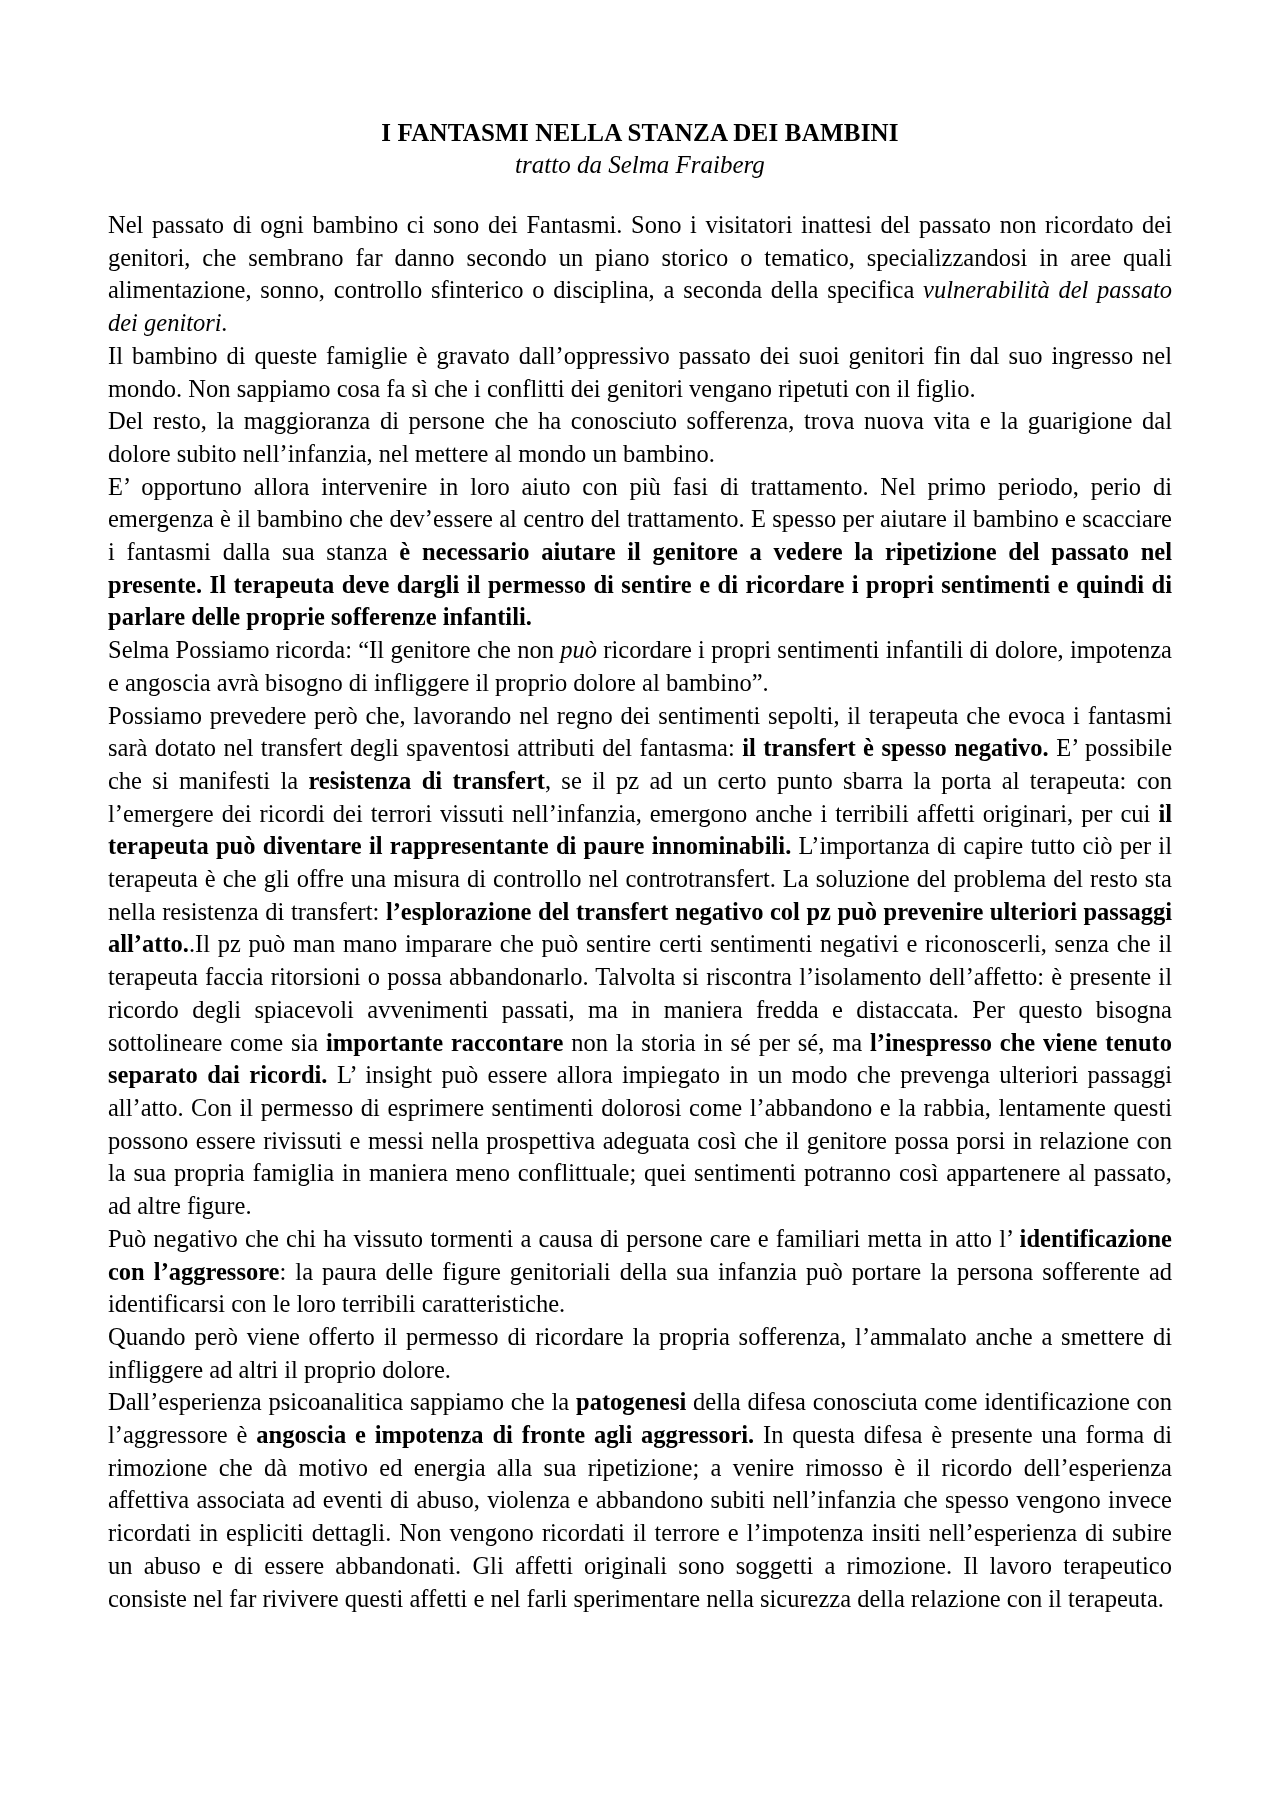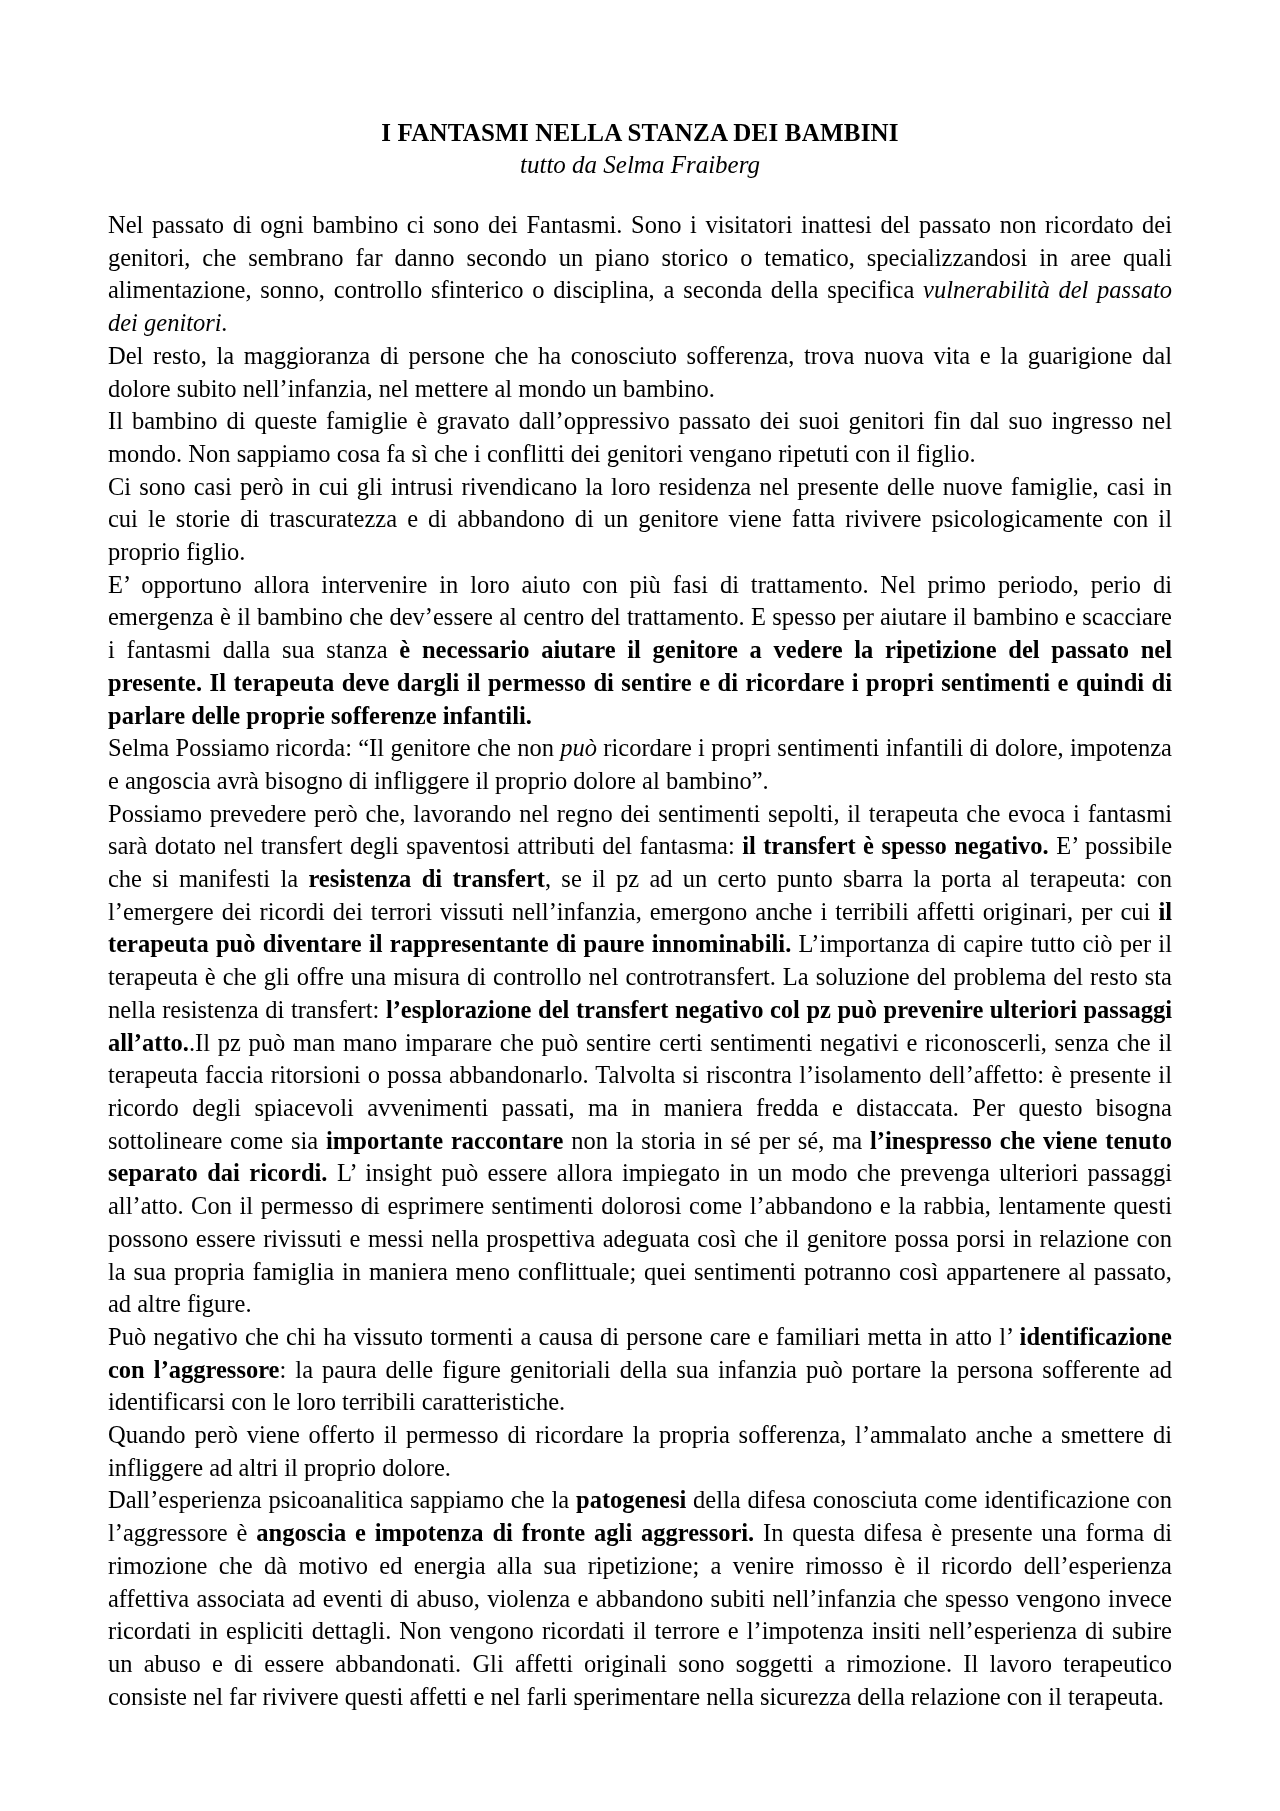--- a/index.html
+++ b/index.html
@@ -51,27 +51,26 @@
   b, strong { font-weight: bold; }
   i, em { font-style: italic; }
 </style>
 </head>
 <body>
 
 <div class="page">
 
   <h1 class="doc-title">I FANTASMI NELLA STANZA DEI BAMBINI</h1>
 
-  <div class="doc-subtitle">tutto da Selma Fraiberg</div>
+  <div class="doc-subtitle">tratto da Selma Fraiberg</div>
 
   <div class="body-block" id="body-block">
       <p><span>Nel passato di ogni bambino ci sono dei Fantasmi. Sono i visitatori inattesi del passato non ricordato dei genitori, che sembrano far danno secondo un piano storico o tematico, specializzandosi in aree quali alimentazione, sonno, controllo sfinterico o disciplina, a seconda della specifica </span><i>vulnerabilità del passato dei genitori.</i></p>
+      <p><span>Il bambino di queste famiglie è gravato dall’oppressivo passato dei suoi genitori fin dal suo ingresso nel mondo. Non sappiamo cosa fa sì che i conflitti dei genitori vengano ripetuti con il figlio.</span></p>
       <p><span>Del resto, la maggioranza di persone che ha conosciuto sofferenza, trova nuova vita e la guarigione dal dolore subito nell’infanzia, nel mettere al mondo un bambino.</span></p>
-      <p><span>Il bambino di queste famiglie è gravato dall’oppressivo passato dei suoi genitori fin dal suo ingresso nel mondo. Non sappiamo cosa fa sì che i conflitti dei genitori vengano ripetuti con il figlio.</span></p>
-      <p><span>Ci sono casi però in cui gli intrusi rivendicano la loro residenza nel presente delle nuove famiglie, casi in cui le storie di trascuratezza e di abbandono di un genitore viene fatta rivivere psicologicamente con il proprio figlio.</span></p>
       <p><span>E’ opportuno allora intervenire in loro aiuto con più fasi di trattamento. Nel primo periodo, perio di emergenza è il bambino che dev’essere al centro del trattamento. E spesso per aiutare il bambino e scacciare i fantasmi dalla sua stanza </span><b>è necessario aiutare il genitore a vedere la ripetizione del passato nel presente. Il terapeuta deve dargli il permesso di sentire e di ricordare i propri sentimenti e quindi di parlare delle proprie sofferenze infantili.</b></p>
       <p><span>Selma Possiamo ricorda: “Il genitore che non </span><i>può</i><span> ricordare i propri sentimenti infantili di dolore, impotenza e angoscia avrà bisogno di infliggere il proprio dolore al bambino”.</span></p>
       <p><span>Possiamo prevedere però che, lavorando nel regno dei sentimenti sepolti, il terapeuta che evoca i fantasmi sarà dotato nel transfert degli spaventosi attributi del fantasma: </span><b>il transfert è spesso negativo.</b><span> E’ possibile che si manifesti la </span><b>resistenza di transfert</b><span>, se il pz ad un certo punto sbarra la porta al terapeuta: con l’emergere dei ricordi dei terrori vissuti nell’infanzia, emergono anche i terribili affetti originari, per cui </span><b>il terapeuta può diventare il rappresentante di paure innominabili.</b><span> L’importanza di capire tutto ciò per il terapeuta è che gli offre una misura di controllo nel controtransfert. La soluzione del problema del resto sta nella resistenza di transfert: </span><b>l’esplorazione del transfert negativo col pz può prevenire ulteriori passaggi all’atto.</b><span>.Il pz può man mano imparare che può sentire certi sentimenti negativi e riconoscerli, senza che il terapeuta faccia ritorsioni o possa abbandonarlo. Talvolta si riscontra l’isolamento dell’affetto: è presente il ricordo degli spiacevoli avvenimenti passati, ma in maniera fredda e distaccata. Per questo bisogna sottolineare come sia </span><b>importante raccontare</b><span> non la storia in sé per sé, ma </span><b>l’inespresso che viene tenuto separato dai ricordi.</b><span> L’ insight può essere allora impiegato in un modo che prevenga ulteriori passaggi all’atto. Con il permesso di esprimere sentimenti dolorosi come l’abbandono e la rabbia, lentamente questi possono essere rivissuti e messi nella prospettiva adeguata  così che il genitore possa porsi in relazione con la sua propria famiglia in maniera meno conflittuale; quei sentimenti potranno così appartenere al passato, ad altre figure.</span></p>
       <p><span>Può negativo che chi ha vissuto tormenti a causa di persone care e familiari metta in atto l’ </span><b>identificazione con l’aggressore</b><span>: la paura delle figure genitoriali della sua infanzia può portare la persona sofferente ad identificarsi con le loro terribili caratteristiche.</span></p>
       <p><span>Quando però viene offerto il permesso di ricordare la propria sofferenza, l’ammalato anche a smettere di infliggere ad altri il proprio dolore.</span></p>
       <p><span>Dall’esperienza psicoanalitica sappiamo che la </span><b>patogenesi</b><span> della difesa conosciuta come identificazione con l’aggressore è </span><b>angoscia e impotenza di fronte agli aggressori.</b><span> In questa difesa è presente una forma di rimozione che dà motivo ed energia alla sua ripetizione; a venire rimosso è il ricordo dell’esperienza affettiva associata ad eventi di abuso, violenza e abbandono subiti nell’infanzia che spesso vengono invece ricordati in espliciti dettagli. Non vengono ricordati il terrore e l’impotenza insiti nell’esperienza di subire un abuso e di essere abbandonati. Gli affetti originali sono soggetti a rimozione. Il lavoro terapeutico consiste nel far rivivere questi affetti e nel farli sperimentare nella sicurezza della relazione con il terapeuta.</span></p>
     </div>
 
 </div>
 

